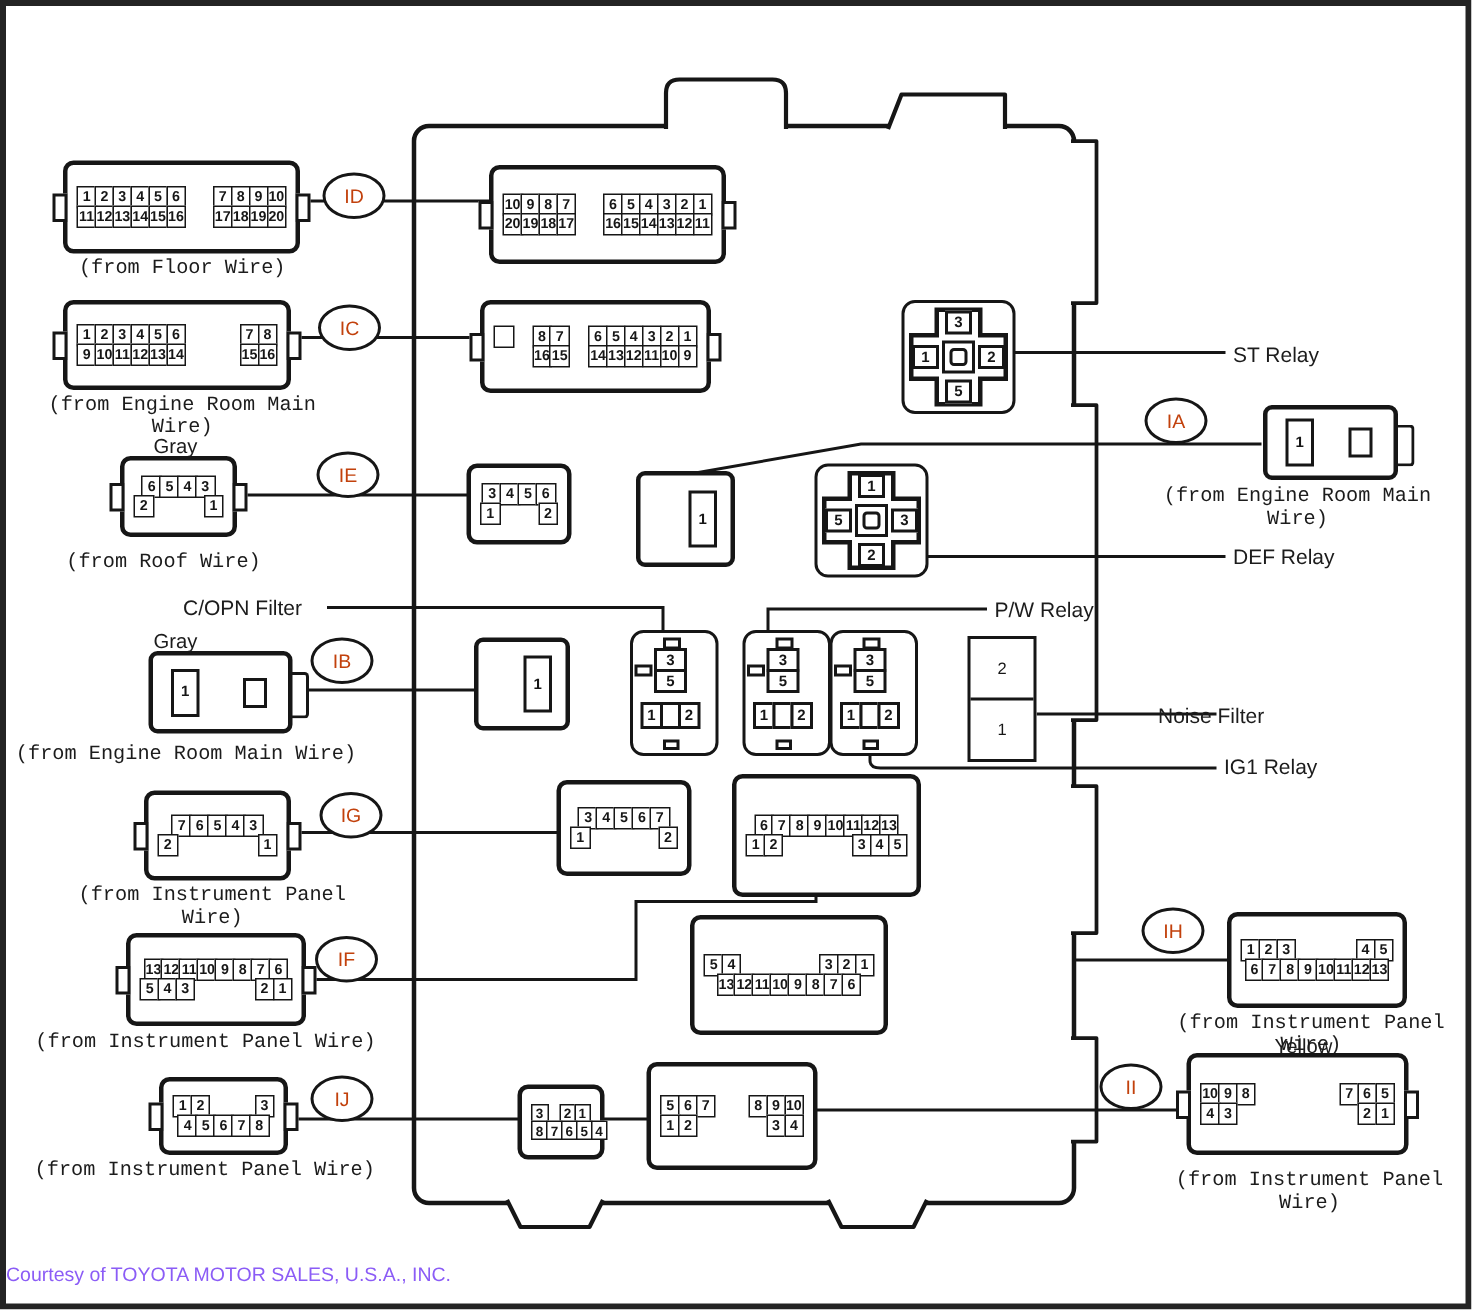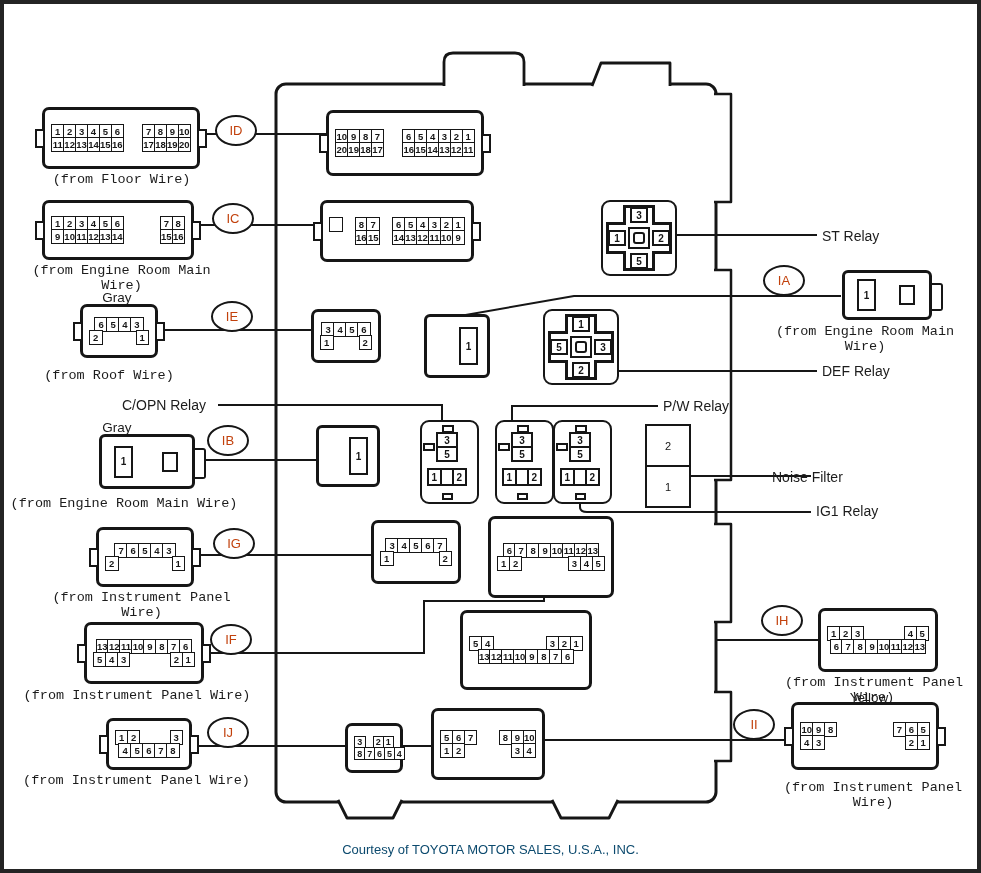--- a/index.html
+++ b/index.html
@@ -69,21 +69,21 @@
   
   .conn1pin{position:absolute;border:3px solid #161616;border-radius:6px;background:#fff;box-sizing:border-box;}
   .conn1pin .vslot{position:absolute;right:9px;top:50%;transform:translateY(-50%);width:15px;height:34px;
         border:2px solid #161616;display:flex;align-items:center;justify-content:center;font-size:10px;font-weight:600;}
   .mini{position:absolute;border:3px solid #161616;border-radius:6px;background:#fff;box-sizing:border-box;}
   .mini .vslot{position:absolute;left:12px;top:50%;transform:translateY(-50%);width:15px;height:28px;
         border:2px solid #161616;display:flex;align-items:center;justify-content:center;font-size:10px;font-weight:600;}
   .mini .sq{position:absolute;right:14px;top:50%;transform:translateY(-50%);width:12px;height:16px;border:2px solid #161616;}
   .mini::after{content:"";position:absolute;right:-14px;top:22%;width:10px;height:55%;
         border:2.5px solid #161616;border-left:none;border-radius:0 3px 3px 0;}
-  .footer{position:absolute;left:0;right:0;top:838px;text-align:center;font-size:13px;color:#0c4a6e;}
+  .footer{position:absolute;left:0;right:0;top:838px;font-size:13px;color:#8b5cf6;}
 </style>
 </head>
 <body>
 
 <div id="page">
 
 
   <svg id="wires" viewBox="0 0 973 865">
     <g stroke="#161616" fill="#fff" stroke-linejoin="round">
       <rect x="272" y="80" width="440" height="718" rx="10" stroke-width="3"></rect>
@@ -339,21 +339,21 @@
       <i class="pih"></i>
     <b class="rc"></b>
       <b class="rc2"></b>
     <span class="rp rp-t">1</span>
     <span class="rp rp-b">2</span>
     <span class="rp rp-l">5</span>
     <span class="rp rp-r">3</span>
   </div>
   <div class="lbl" style="left:818px;top:359px">DEF Relay</div>
   <div class="lbl" style="left:659px;top:394px">P/W Relay</div>
-  <div class="lbl" style="left:118px;top:393px">C/OPN Relay</div>
+  <div class="lbl" style="left:118px;top:393px">C/OPN Filter</div>
 
   <div class="tag" style="left:83px;top:416px;width:60px">Gray</div>
   <div class="mini" style="left:95px;top:430px;width:96px;height:55px">
     <span class="vslot">1</span>
     <span class="sq"></span>
   </div>
   <div class="oval" style="left:203px;top:421px">IB</div>
   <div class="conn1pin" style="left:312px;top:421px;width:64px;height:62px">
     <span class="vslot">1</span>
   </div>

